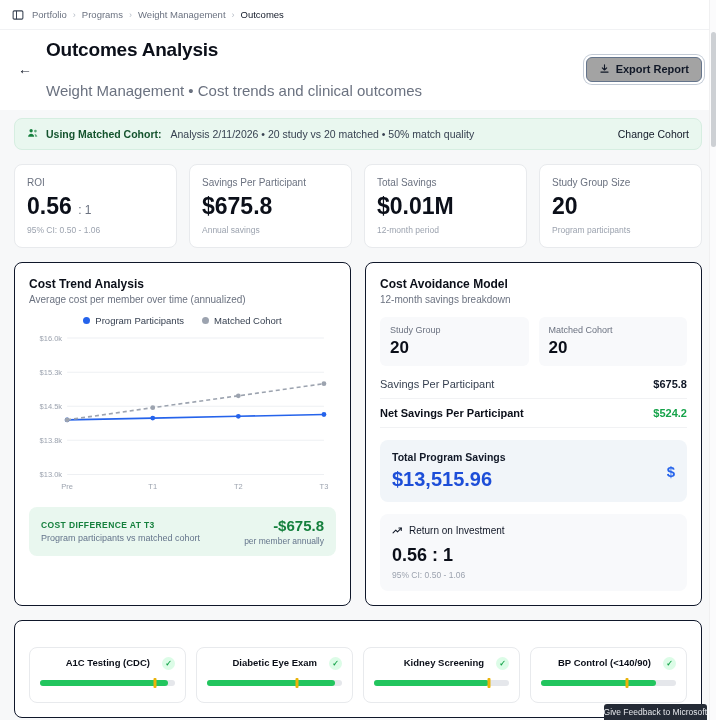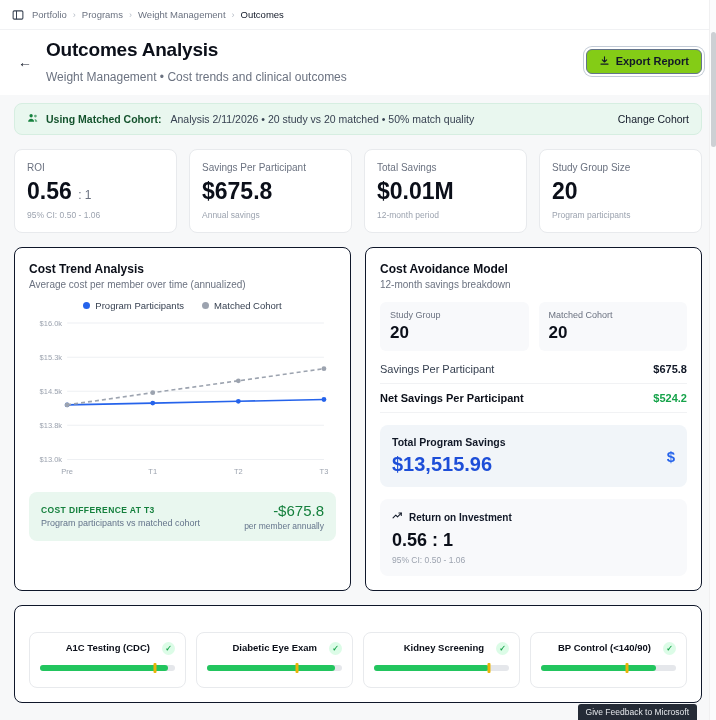--- a/index.html
+++ b/index.html
@@ -12,22 +12,22 @@
   .sidebar-toggle{display:flex;align-items:center;cursor:pointer}
   .breadcrumb{display:flex;align-items:center;gap:6px;font-size:9.5px;color:#6b7280}
   .crumb{cursor:pointer;white-space:nowrap}
   .crumb.current{color:#111827;font-weight:normal}
   .sep{color:#b6bcc6;font-size:9px}
 
   
   .header{flex:0 0 auto;display:flex;align-items:center;gap:10px;padding:9px 14px 11px;background:#fff}
   .back{width:22px;height:22px;border:none;background:transparent;font-size:14px;color:#111827;cursor:pointer;line-height:1}
   .htext h1{font-size:19px;font-weight:bold;letter-spacing:-.2px;color:#0b0f19}
-  .htext .subtitle{font-size:12px;color:#6b7280;margin-top:9px}
-  .export{margin-left:auto;display:flex;align-items:flex-start;gap:6px;background:#84cc16;border:1px solid #64748b;border-radius:6px;
+  .htext .subtitle{font-size:15px;color:#6b7280;margin-top:21px}
+  .export{margin-left:auto;display:flex;align-items:center;gap:6px;background:#a3a3a3;border:1px solid #64748b;border-radius:6px;
     padding:5px 12px;font-size:11px;font-weight:600;color:#111827;cursor:pointer;
     box-shadow:0 0 0 2px #fff,0 0 0 3px #c3cbd6}
 
   
   .scroll{flex:1;background:#f7f8f9;padding:8px 14px 0;display:flex;flex-direction:column;gap:14px;overflow:hidden}
 
   
   .banner{display:flex;align-items:center;gap:7px;background:#e9f7ef;border:1px solid #d6eee1;border-radius:8px;
     padding:8px 12px;font-size:10.5px;color:#374151}
   .banner .blabel{color:#14532d;font-weight:bold;margin-right:2px}
@@ -49,60 +49,60 @@
 
   .legend{display:flex;justify-content:center;gap:18px;margin:10px 0 0;font-size:9.5px;color:#374151;align-items:center}
   .litem{display:flex;align-items:center;gap:5px}
   .dot{width:7px;height:7px;border-radius:50%;display:inline-block;background:#999}
 
   .chart-wrap{margin-top:2px}
   .callout{display:flex;align-items:center;background:#e9f7ef;border-radius:8px;padding:10px 12px;margin-top:6px}
   .callout .t{font-size:8.5px;font-weight:bold;color:#15803d;letter-spacing:.4px}
   .callout .s{font-size:9px;color:#64748b;margin-top:3px}
   .callout .right{margin-left:auto;text-align:right}
-  .callout .v{font-size:15px;font-weight:normal;color:#15803d}
+  .callout .v{font-size:15px;font-weight:bold;color:#15803d}
   .callout .c{font-size:8.5px;color:#64748b;margin-top:2px}
 
   
   .groups{display:grid;grid-template-columns:1fr 1fr;gap:10px;margin-top:12px}
   .group{background:#f8f9fb;border-radius:6px;padding:8px 10px}
   .group .gl{font-size:9px;color:#6b7280}
   .group .gv{font-size:17px;font-weight:bold;margin-top:3px;color:#0b0f19}
   .rows{margin-top:4px}
   .row{display:flex;justify-content:space-between;align-items:center;padding:8px 0;border-bottom:1px solid #f1f2f4;font-size:11px}
   .row .rl{color:#374151}
   .row .rv{font-weight:600;color:#111827}
   .row .rv.red{color:#dc2626}
   .row .rv.green{color:#16a34a}
   .row.strong .rl{font-weight:bold;color:#0b0f19}
   .totalbox{display:flex;align-items:center;background:#f1f5f9;border-radius:8px;padding:11px 12px;margin-top:12px}
   .totalbox .tl{font-size:10.5px;font-weight:600;color:#111827}
   .totalbox .tv{font-size:20px;font-weight:bold;color:#1d4ed8;margin-top:5px}
   .totalbox .dollar{margin-left:auto;font-size:15px;color:#2563eb;font-weight:bold}
   .roibox{background:#f8f9fb;border-radius:8px;padding:11px 12px;margin-top:12px}
-  .roibox .head{display:flex;align-items:flex-end;gap:6px;font-size:10px;font-weight:700;color:#111827}
+  .roibox .head{display:flex;align-items:flex-start;gap:6px;font-size:10px;font-weight:400;color:#111827}
   .roibox .rv2{font-size:18px;font-weight:bold;margin-top:7px;color:#0b0f19}
   .roibox .rc{font-size:8.5px;color:#9ca3af;margin-top:4px}
 
   
   .clinical-head{display:flex;align-items:flex-start}
   .clegend{margin-left:auto;display:flex;gap:12px;font-size:9px;color:#6b7280;align-items:center;padding-top:2px}
   .clegend .litem{gap:4px}
   .measures{display:grid;grid-template-columns:repeat(4,1fr);gap:10px;margin-top:12px}
   .measure{border:1px solid #e8eaed;border-radius:8px;padding:9px 10px;background:#fff}
   .mh{display:flex;align-items:flex-start;justify-content:flex-end;gap:12px}
   .mn{font-size:9.5px;font-weight:bold;line-height:1.25;color:#0b0f19}
   .check{width:13px;height:13px;border-radius:50%;background:#dcfce7;color:#16a34a;font-size:8px;font-weight:bold;
     display:flex;align-items:center;justify-content:center;flex:0 0 auto}
   .bar{position:relative;height:6px;background:#e5e7eb;border-radius:3px;margin:10px 0 7px}
   .bar .fill{position:absolute;left:0;top:0;bottom:0;background:#22c55e;border-radius:3px}
   .bar .target{position:absolute;top:-2px;width:3px;height:10px;background:#eab308;border-radius:1px;transform:translateX(-50%)}
 
   
-  .feedback{position:absolute;right:19px;bottom:0;background:#252b36;color:#e5e7eb;font-size:8.5px;padding:3px 8px;border-radius:3px 3px 0 0;cursor:pointer;z-index:5}
+  .feedback{position:absolute;right:9px;bottom:0;background:#252b36;color:#e5e7eb;font-size:8.5px;padding:3px 0;border-radius:3px 3px 0 0;cursor:pointer;z-index:5}
   .sbar{position:absolute;right:0;top:0;width:7px;height:100%;background:#fbfbfc;border-left:1px solid #f0f0f1;z-index:4}
   .sthumb{position:absolute;left:1px;top:32px;width:5px;height:115px;background:#cdd0d4;border-radius:3px;cursor:pointer}
   svg text{font-family:"Liberation Sans",sans-serif}
 </style>
 </head>
 <body>
 
 <div class="app">
 
   <div class="topbar">

